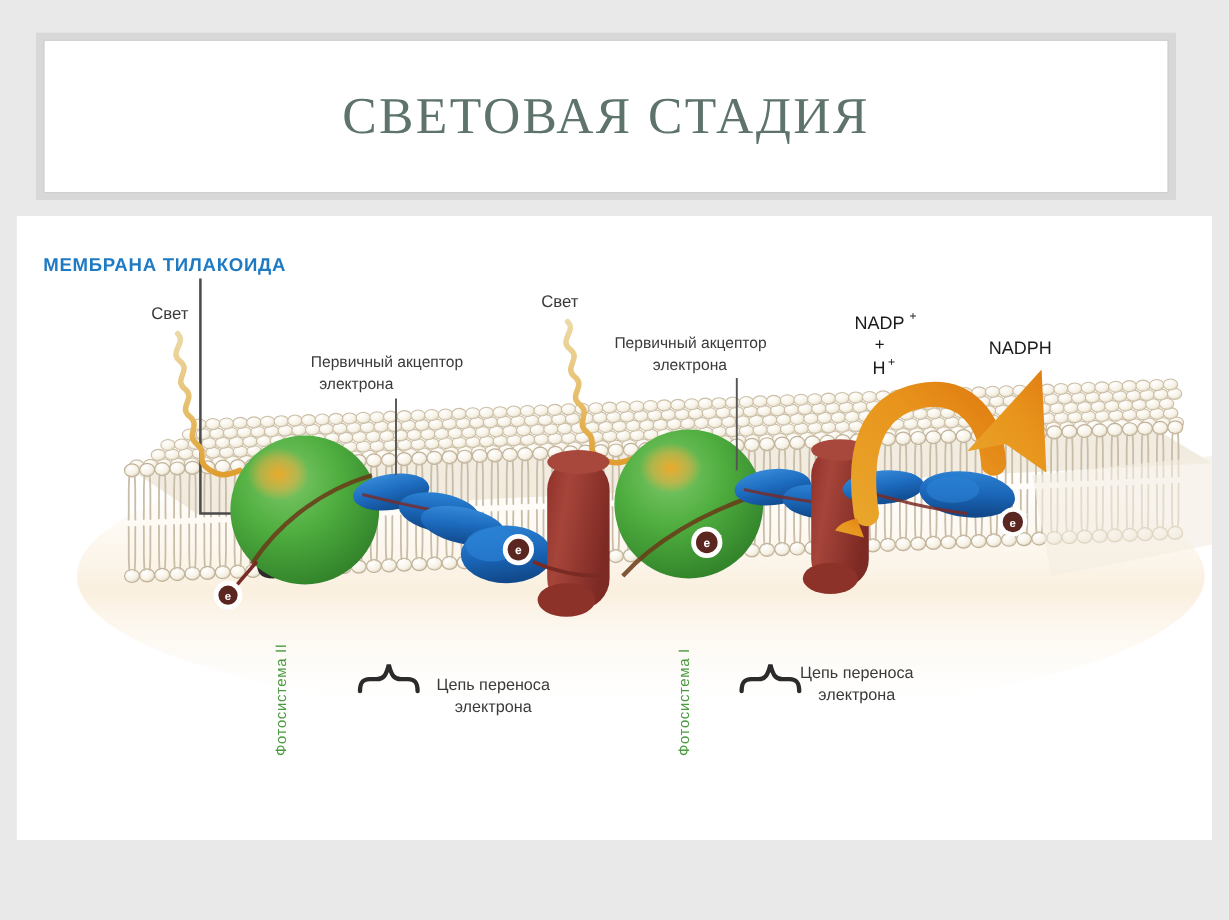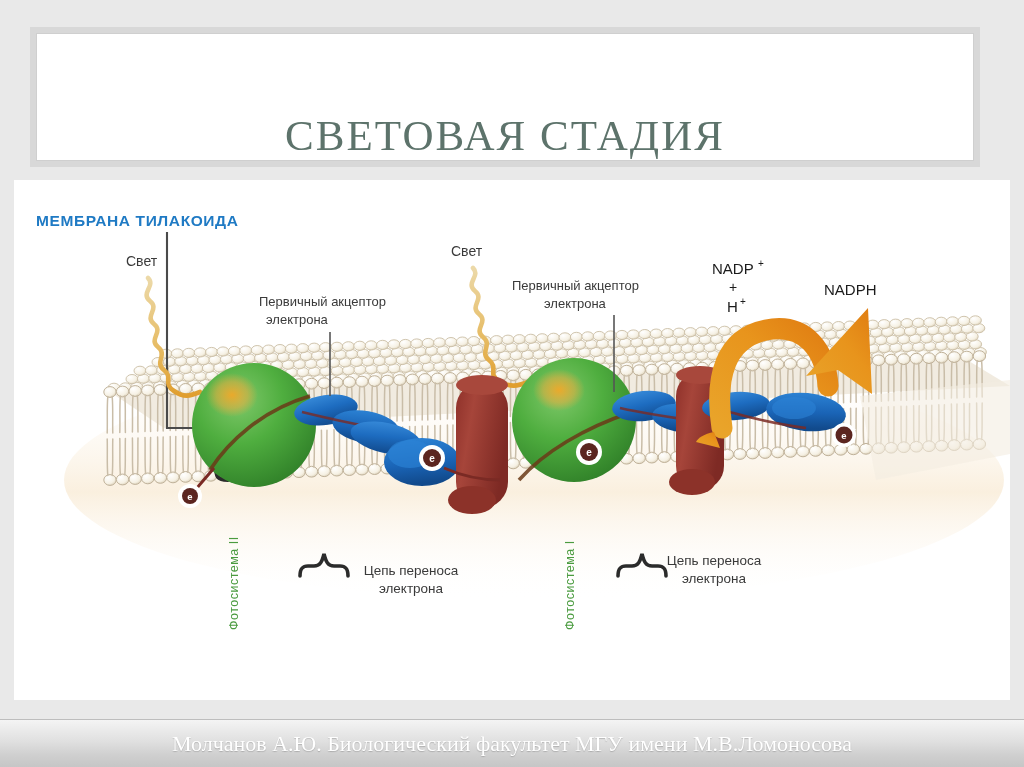--- a/index.html
+++ b/index.html
@@ -16,21 +16,21 @@
     position:absolute; left:0; top:0; width:1024px; height:767px;
     background:#e9e9e9;
   }
 
   
   #title-box{
     position:absolute; left:30px; top:27px; width:950px; height:140px;
     background:#ffffff;
     border:7px solid #d8d8d8;
     box-sizing:border-box;
-    display:flex; align-items:flex-end; justify-content:center;
+    display:flex; align-items:center; justify-content:center;
   }
   #title-box:before{
     content:""; position:absolute; left:-1px; top:-1px; right:-1px; bottom:-1px;
     border:1px solid #cfcfcf; pointer-events:none;
   }
   #page-title{
     font-family:"Liberation Serif", serif;
     font-size:43px;
     letter-spacing:2px;
     color:#5d736b;
@@ -979,17 +979,14 @@
       <text class="lbl" x="397" y="395" text-anchor="middle" font-size="13.5" fill="#3a3a3a">Цепь переноса</text>
       <text class="lbl" x="397" y="413" text-anchor="middle" font-size="13.5" fill="#3a3a3a">электрона</text>
 
       <text class="lbl" x="700" y="385" text-anchor="middle" font-size="13.5" fill="#3a3a3a">Цепь переноса</text>
       <text class="lbl" x="700" y="403" text-anchor="middle" font-size="13.5" fill="#3a3a3a">электрона</text>
 
       </g>
     </svg>
   </div>
 
-  <div id="footer-bar">
-    <div id="footer-text">Молчанов А.Ю. Биологический факультет МГУ имени М.В.Ломоносова</div>
-  </div>
 
 </div>
 
 </body></html>

